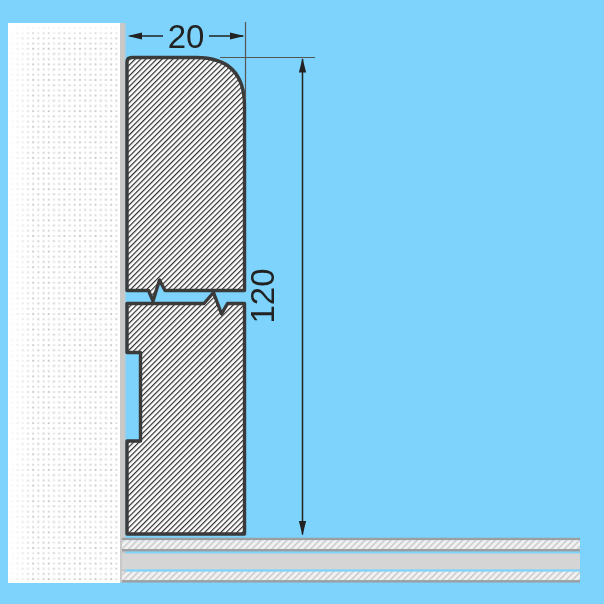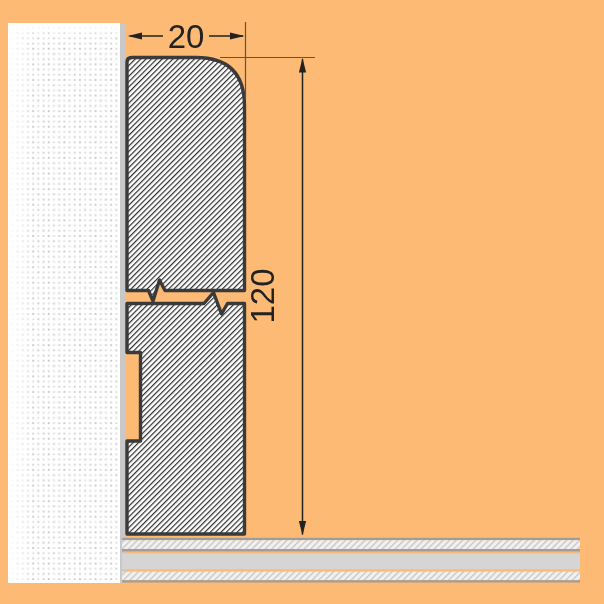--- a/index.html
+++ b/index.html
@@ -1,17 +1,17 @@
 <!DOCTYPE html>
 <html><head>
 <meta charset="utf-8">
 <style>
   html,body{margin:0;padding:0;background:#ffffff;}
   body{width:604px;height:604px;overflow:hidden;}
-  .canvas-wrap{width:604px;height:604px;position:relative;background:#fdba74;}
+  .canvas-wrap{width:604px;height:604px;position:relative;background:#7dd3fc;}
   .dim-text{
     font-family:"Liberation Sans","DejaVu Sans",sans-serif;
     font-size:33px;
     fill:#222222;
   }
 </style>
 </head>
 <body>
 
 <div class="canvas-wrap">

